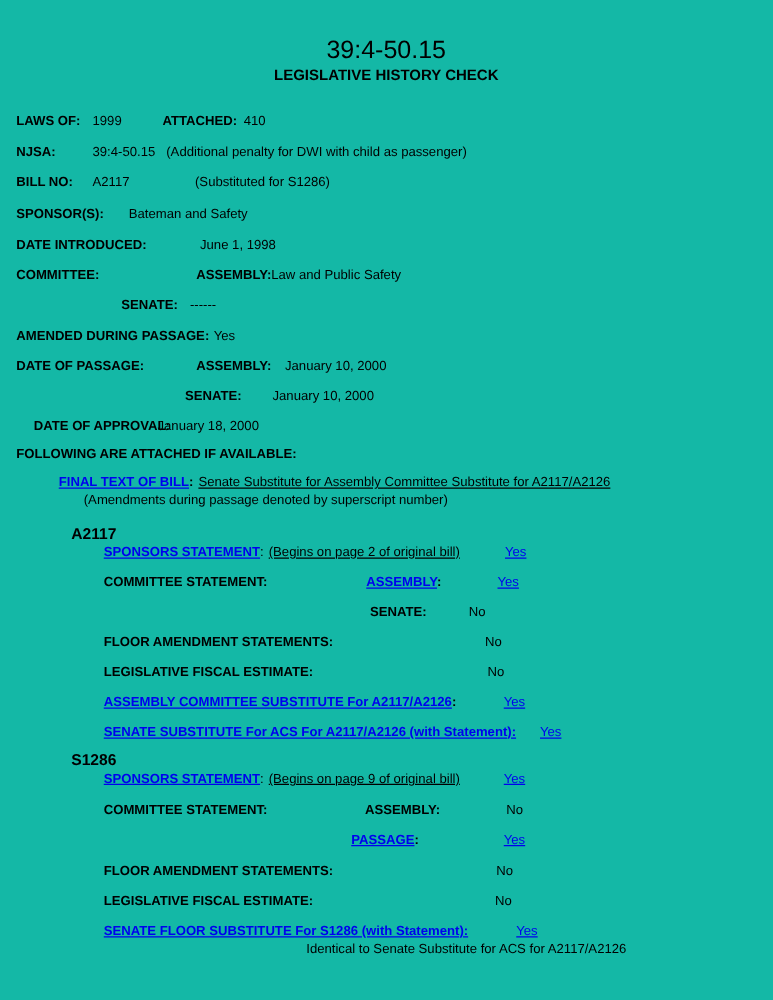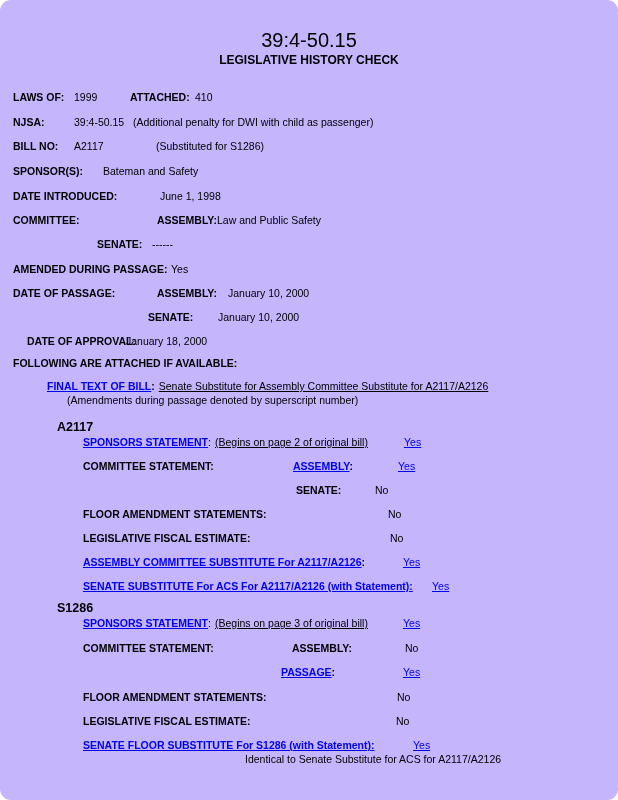--- a/index.html
+++ b/index.html
@@ -1,19 +1,19 @@
 <!DOCTYPE html>
 <html><head>
 <meta charset="utf-8">
 <style>
   html,body{margin:0;padding:0;background:#ffffff;}
   .page{
-    position:relative;width:618px;height:800px;background:#c4b5fd;
+    position:relative;width:618px;height:800px;background:#14b8a6;
     font-family:"Liberation Sans","DejaVu Sans",sans-serif;
-    font-size:10.5px;color:#000;overflow:hidden;border-radius:11px;
+    font-size:10.5px;color:#000;overflow:hidden;
   }
   .row{position:absolute;left:0;width:618px;white-space:nowrap;line-height:1.2;}
   .seg{position:absolute;white-space:nowrap;}
   .b{font-weight:bold;}
   .lk{color:#0000EE;text-decoration:underline;cursor:pointer;}
   .gap{margin-left:4px;text-decoration:underline;}
   .ctr{text-align:center;}
   .title{font-size:20px;}
   .doc-subtitle{font-size:12px;font-weight:bold;}
   .compiled{font-size:11px;}
@@ -146,21 +146,21 @@
     <span class="seg lk b" style="left:83px">SENATE SUBSTITUTE For ACS For A2117/A2126 (with Statement):</span>
     <span class="seg lk" style="left:432px">Yes</span>
   </div>
 
   <div class="row" style="top:601px">
     <span class="seg bill-head" style="left:57px">S1286</span>
   </div>
 
   <div class="row" style="top:617px">
     <span class="seg" style="left:83px">
-      <span class="lk b">SPONSORS STATEMENT</span><span>:</span><span class="gap">(Begins on page 3 of original bill)</span>
+      <span class="lk b">SPONSORS STATEMENT</span><span>:</span><span class="gap">(Begins on page 9 of original bill)</span>
     </span>
     <span class="seg lk" style="left:403px">Yes</span>
   </div>
 
   <div class="row" style="top:642px">
     <span class="seg b" style="left:83px">COMMITTEE STATEMENT:</span>
     <span class="seg b" style="left:292px">ASSEMBLY:</span>
     <span class="seg" style="left:405px">No</span>
   </div>
 

